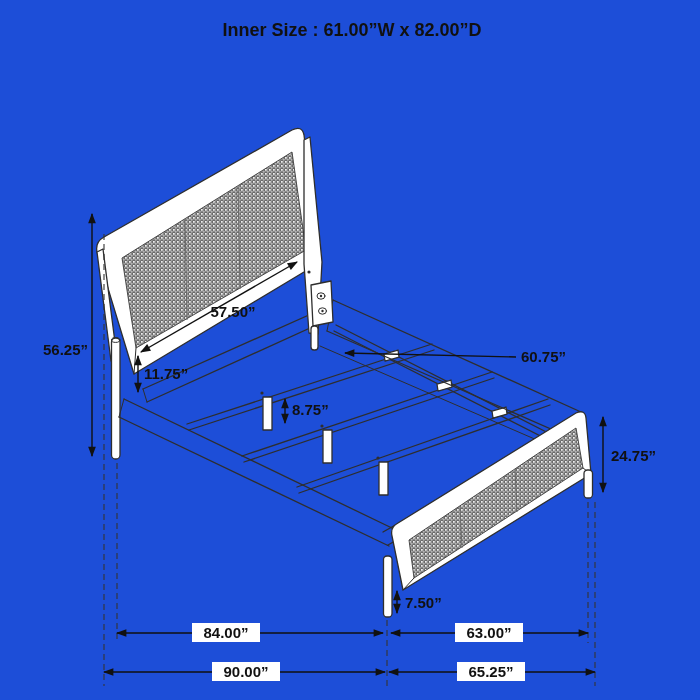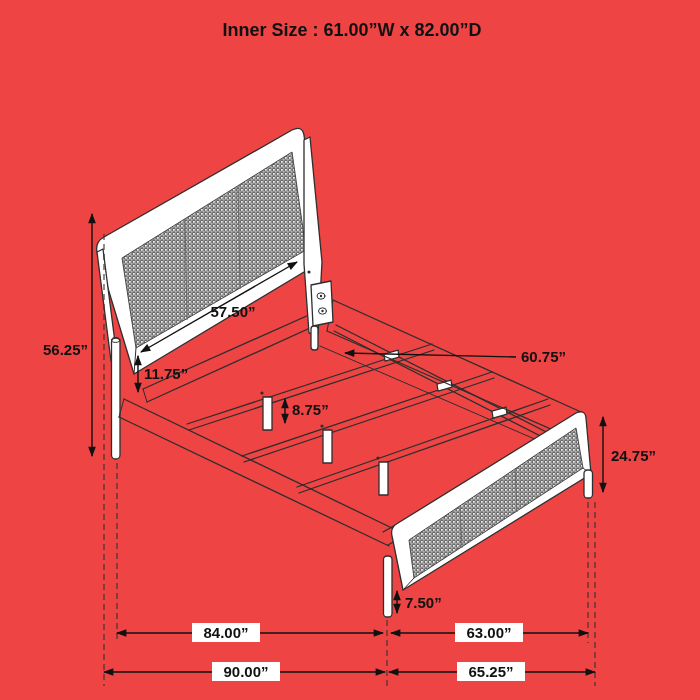--- a/index.html
+++ b/index.html
@@ -1,16 +1,16 @@
 <!DOCTYPE html>
 <html><head>
 <meta charset="utf-8">
 <style>
   html,body{margin:0;padding:0;background:#ffffff;}
-  #stage{position:relative;width:700px;height:700px;background:#ef4444;overflow:hidden;
+  #stage{position:relative;width:700px;height:700px;background:#1d4ed8;overflow:hidden;
          font-family:"Liberation Sans", sans-serif;}
   svg{display:block;}
   .dimtxt{font-family:"Liberation Sans", sans-serif;font-weight:bold;font-size:15px;fill:#111;}
   .titletxt{font-family:"Liberation Sans", sans-serif;font-weight:bold;font-size:18px;fill:#111;}
   .art{stroke:#2e2e2e;fill:none;stroke-width:1.3;stroke-linejoin:round;stroke-linecap:round;}
   .artfill{stroke:#2e2e2e;fill:#ffffff;stroke-width:1.3;stroke-linejoin:round;}
   .thin{stroke-width:1;}
   .dimline{stroke:#111;stroke-width:1.4;fill:none;}
   .dashline{stroke:#333;stroke-width:1.1;fill:none;stroke-dasharray:6 4;}
   .seam{stroke:#6a6a6a;stroke-width:1;fill:none;}

